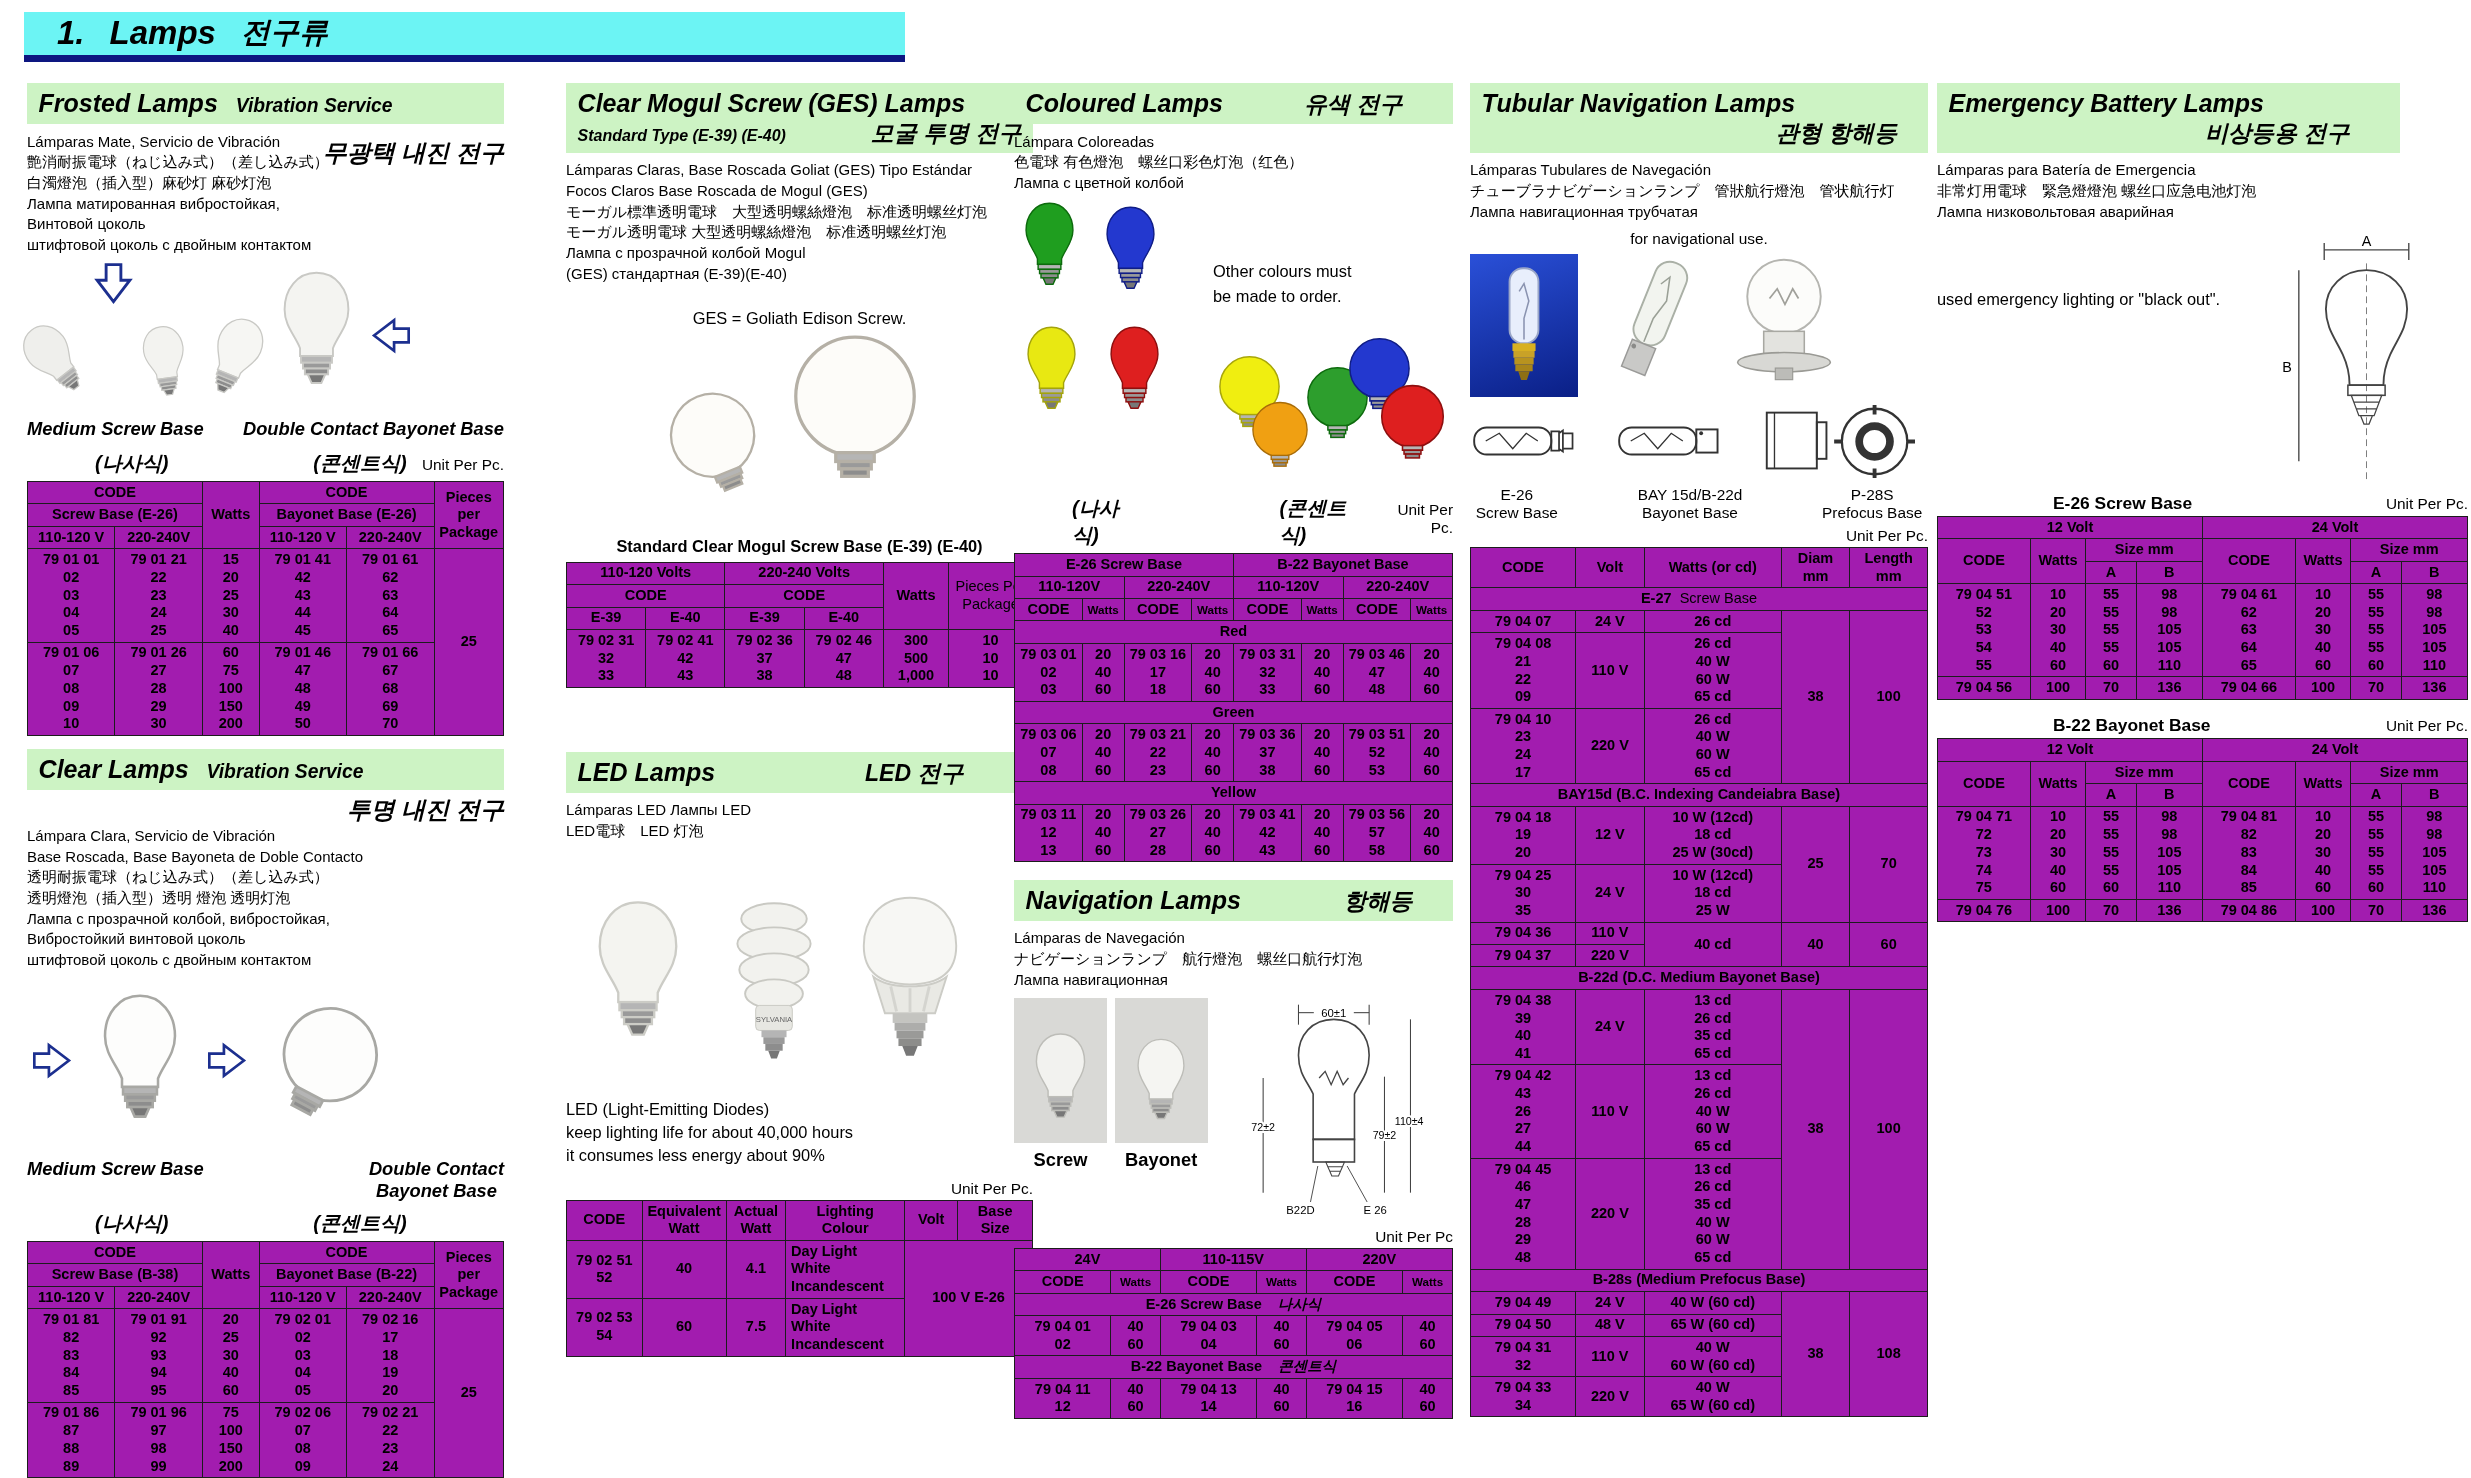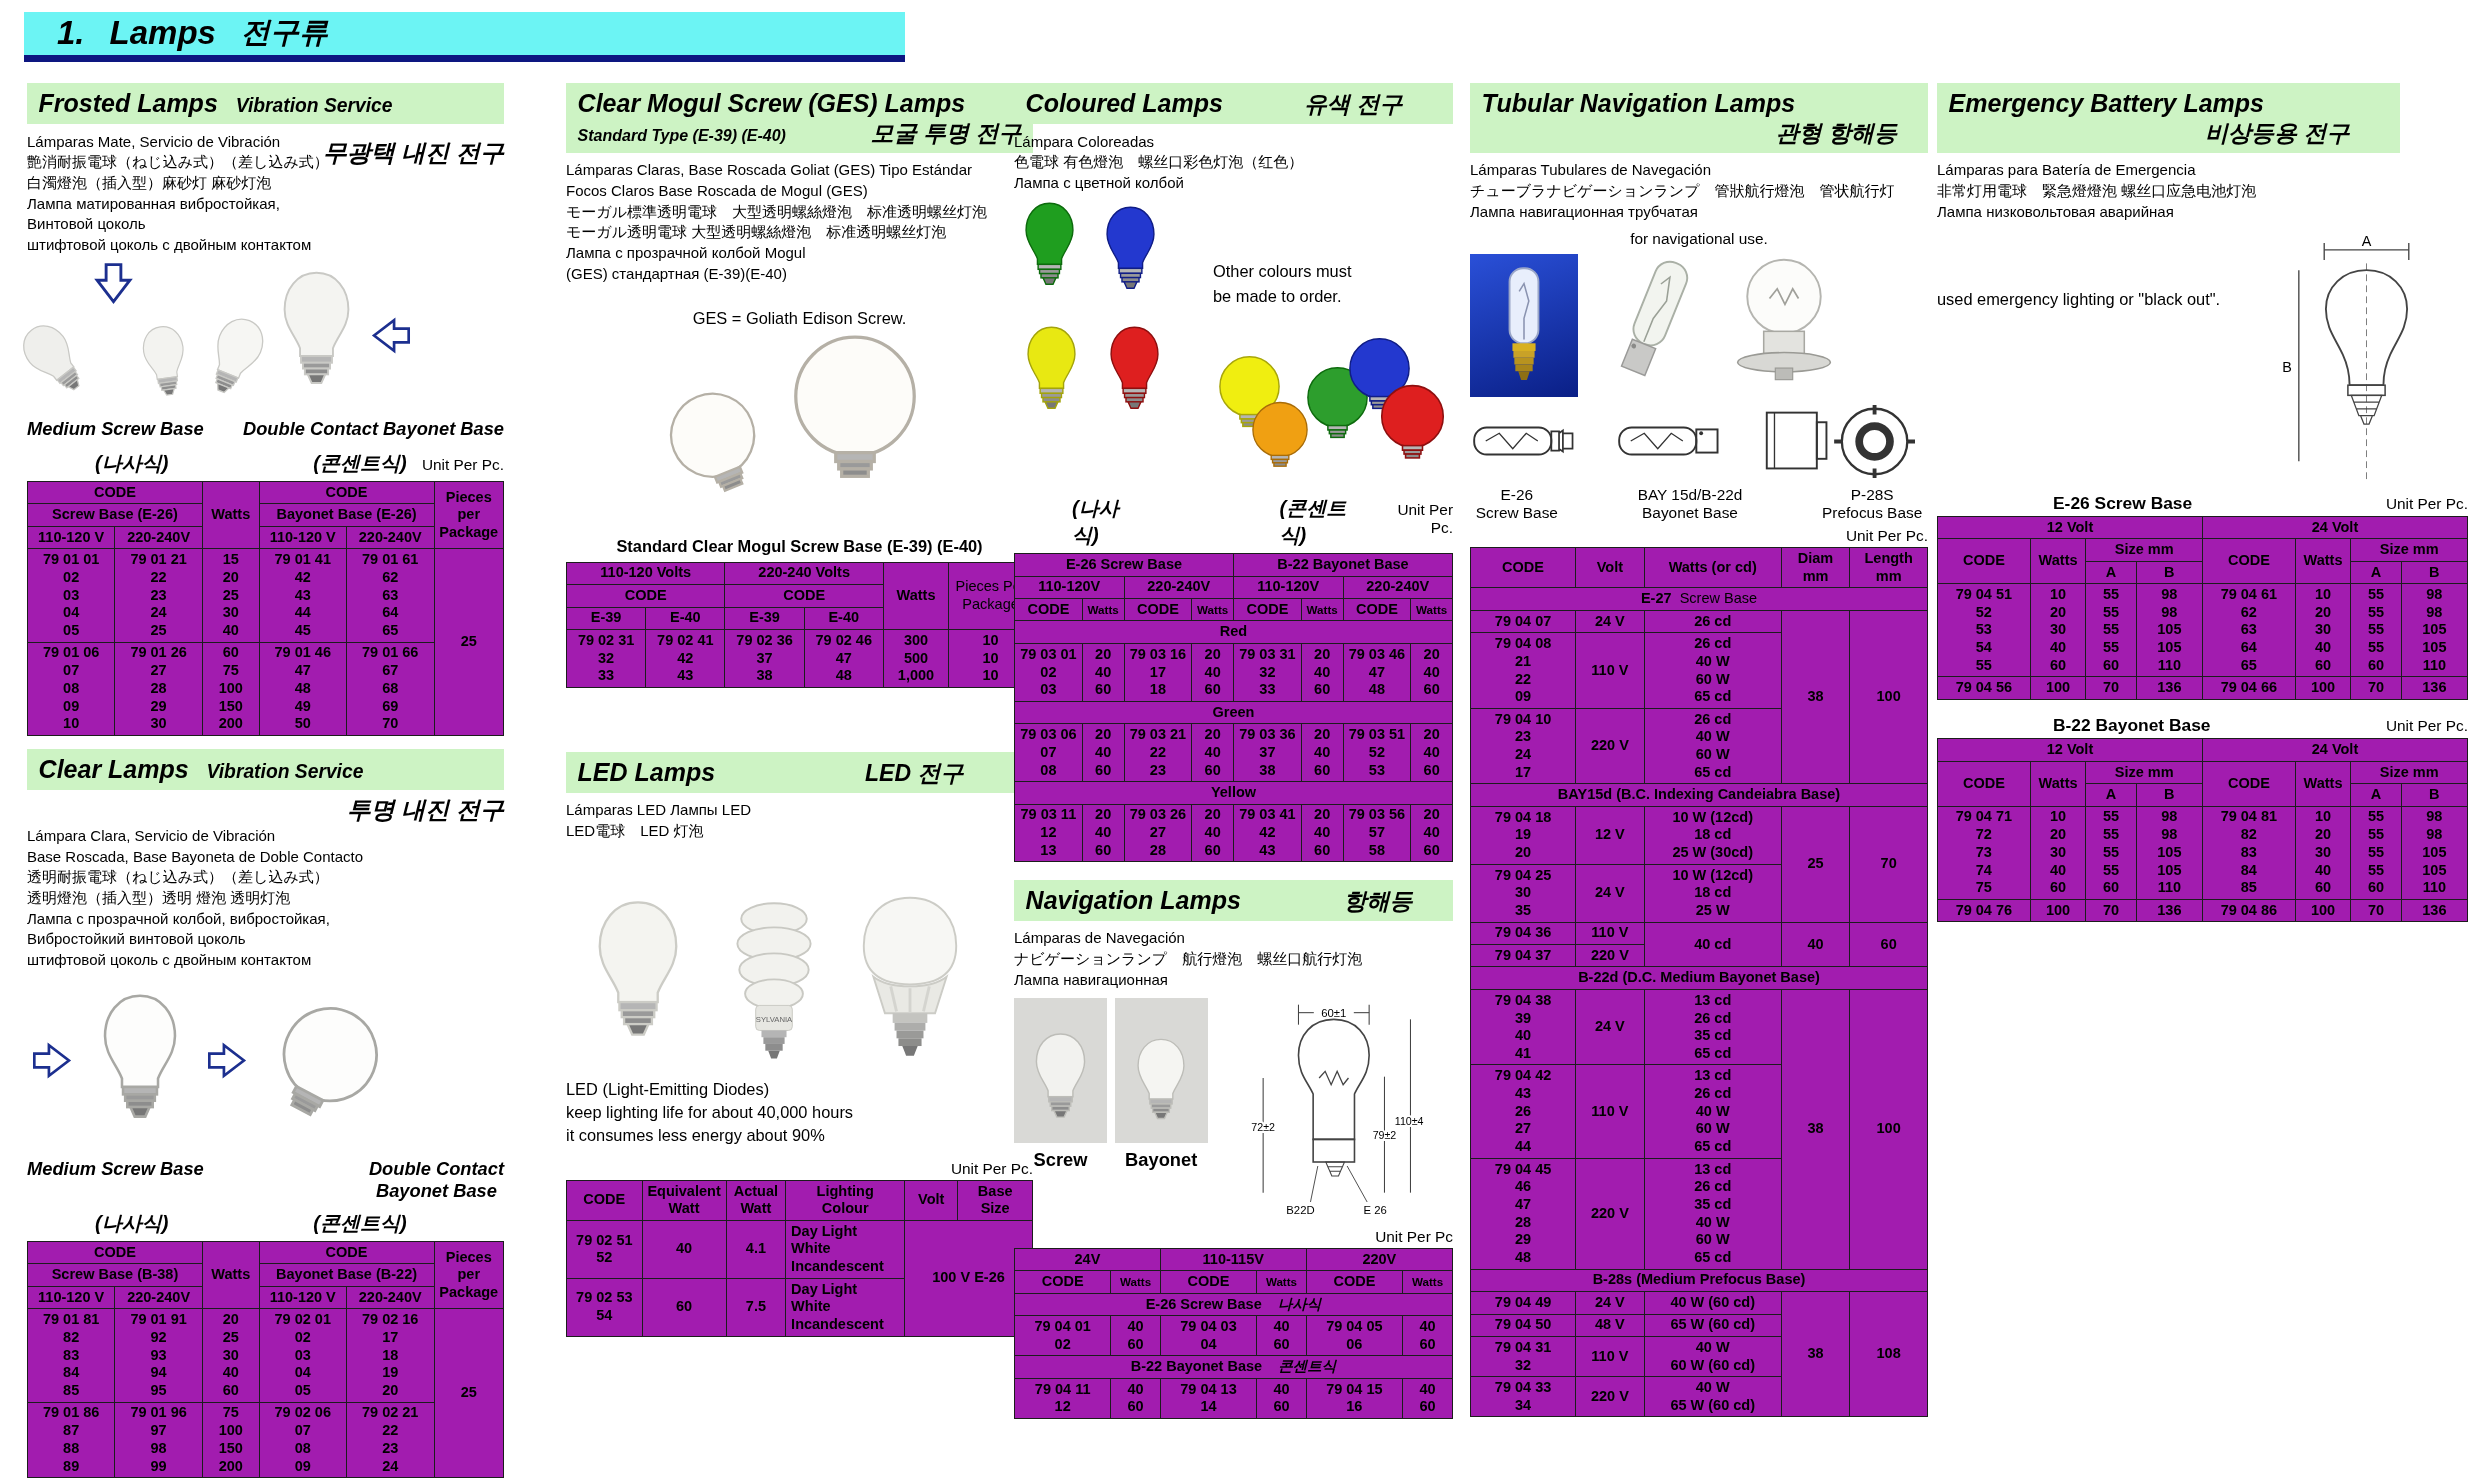--- a/index.html
+++ b/index.html
@@ -431,21 +431,21 @@
       <line x1="60" y1="102" x2="60" y2="128" stroke="#d4d4cf" stroke-width="3"></line>
       <line x1="80" y1="100" x2="74" y2="126" stroke="#d4d4cf" stroke-width="3"></line>
       <rect x="42" y="128" width="36" height="10" fill="#c4c4c0"></rect>
       <rect x="44" y="138" width="32" height="8" fill="#adadab"></rect>
         <rect x="46" y="146" width="28" height="8" fill="#9a9a98"></rect>
         <rect x="48" y="154" width="24" height="8" fill="#8d8d8b"></rect>
         <path d="M52 162h16l-4 10h-8z" fill="#777"></path>
     </svg>
   </div>
 
-  <div class="desc" style="font-size:16.4px;margin-top:5px">LED (Light-Emitting Diodes)
+  <div class="desc" style="font-size:16.4px;margin-top:25px">LED (Light-Emitting Diodes)
 keep lighting life for about 40,000 hours
 it consumes less energy about 90%</div>
   <div class="unit" style="margin-top:13.5px">Unit Per Pc.</div>
 
   <table class="t" style="margin-top:1.9px">
     <colgroup>
         <col style="width:17%">
         <col style="width:15%">
         <col style="width:13%">
         <col style="width:26%">

